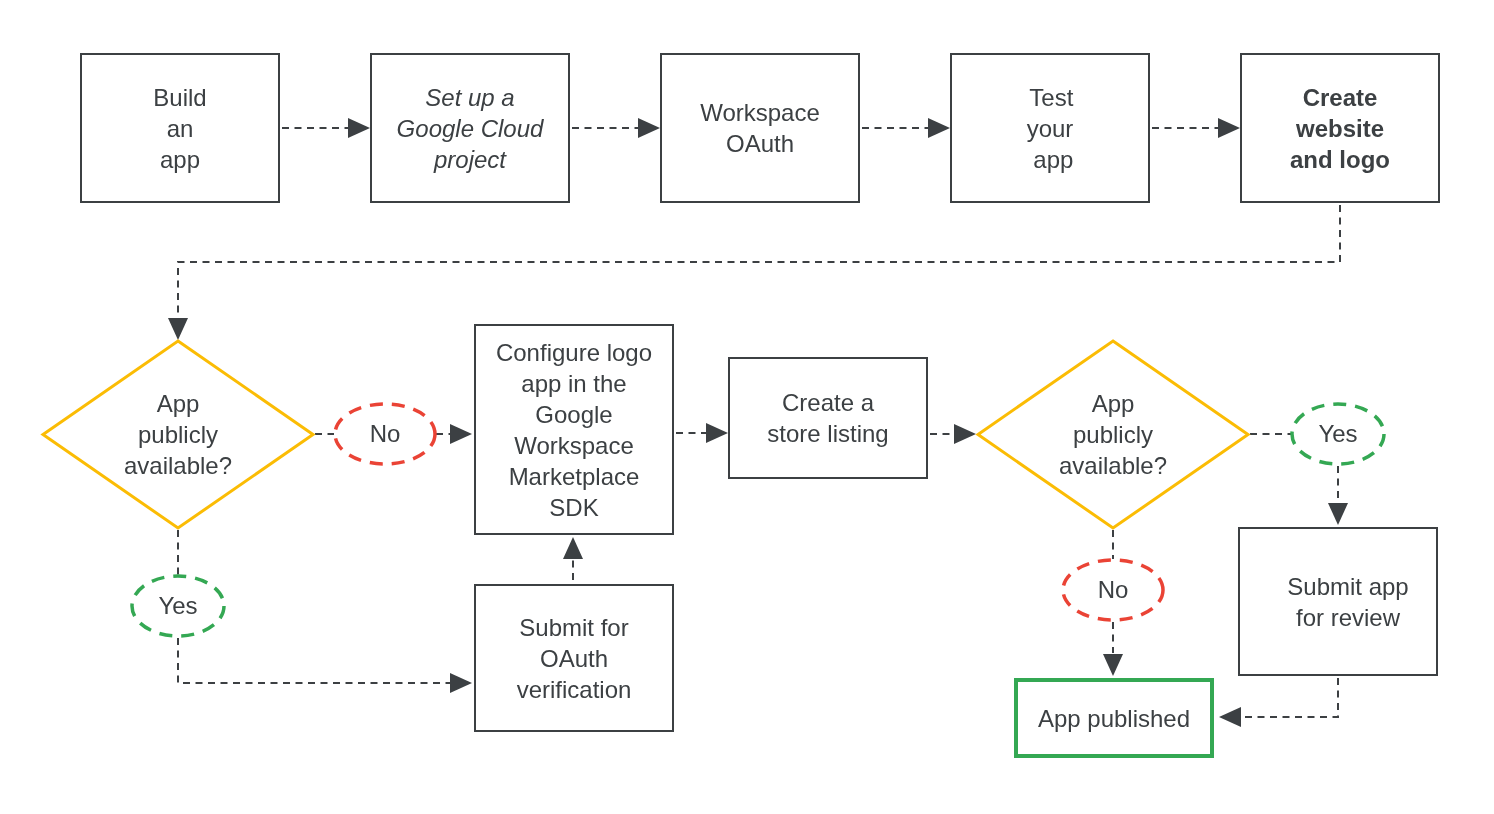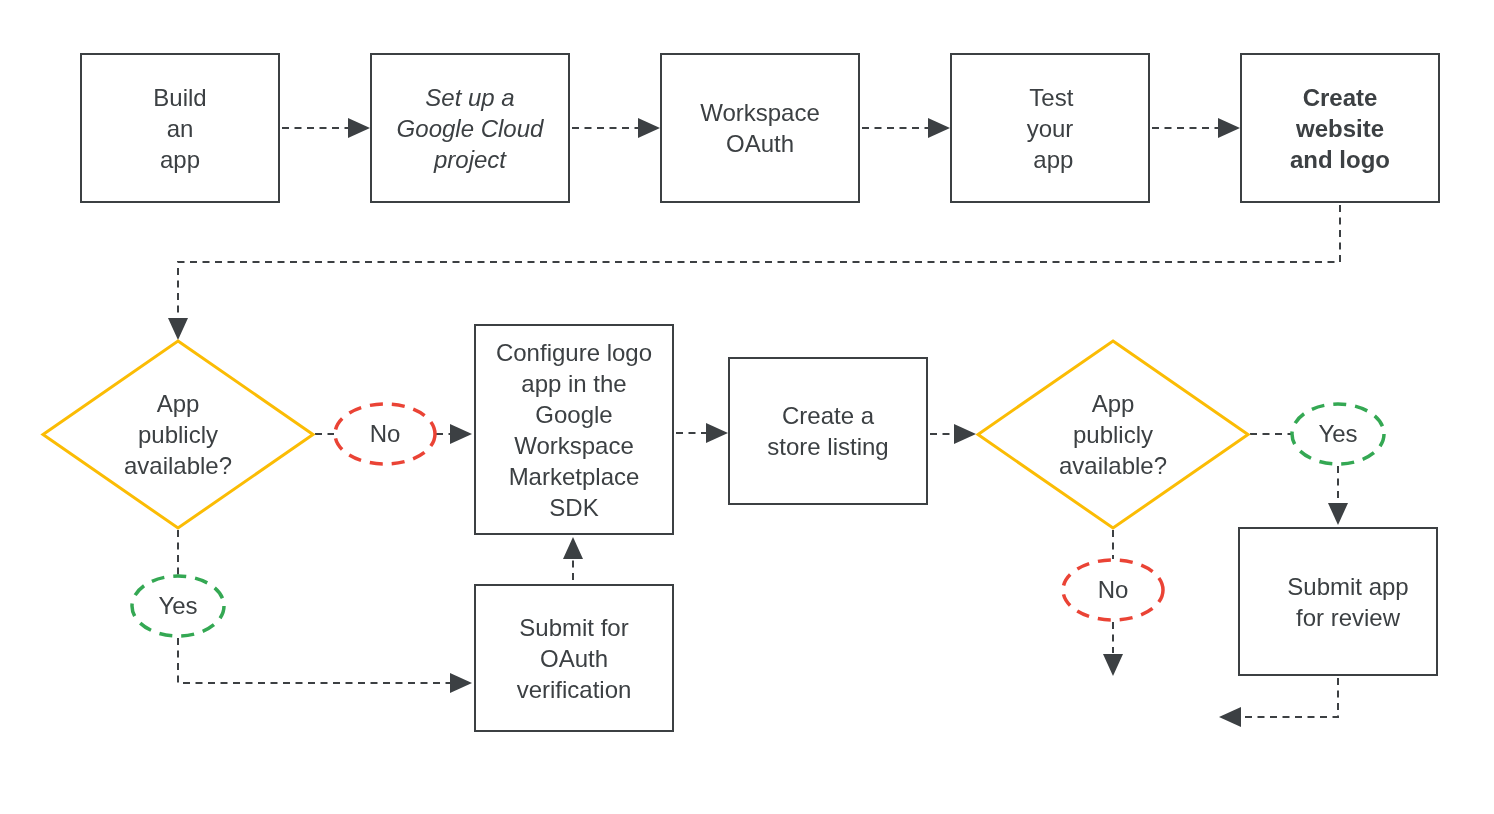--- a/index.html
+++ b/index.html
@@ -121,33 +121,36 @@
   </div>
 
   <div class="node process" style="left:474px;top:324px;width:200px;height:211px;">
     <span>Configure logo
 app in the
 Google
 Workspace
 Marketplace
 SDK</span>
   </div>
-  <div class="node process" style="left:728px;top:357px;width:200px;height:148px;">
+  <div class="node process" style="left:728px;top:357px;width:200px;height:122px;">
     <span>Create a
 store listing</span>
   </div>
 
   <div class="node process" style="left:474px;top:584px;width:200px;height:148px;">
     <span>Submit for
 OAuth
 verification</span>
   </div>
   <div class="node process" style="left:1238px;top:527px;width:200px;height:149px;padding-left:20px;">
     <span>Submit app
 for review</span>
+  </div>
+  <div class="node terminal" style="left:1014px;top:678px;width:200px;height:80px;">
+    <span>App published</span>
   </div>
 
   <div class="dlabel" style="left:58px;top:384px;width:240px;height:100px;">
     <span>App
 publicly
 available?</span>
   </div>
   <div class="dlabel" style="left:993px;top:384px;width:240px;height:100px;">
     <span>App
 publicly

